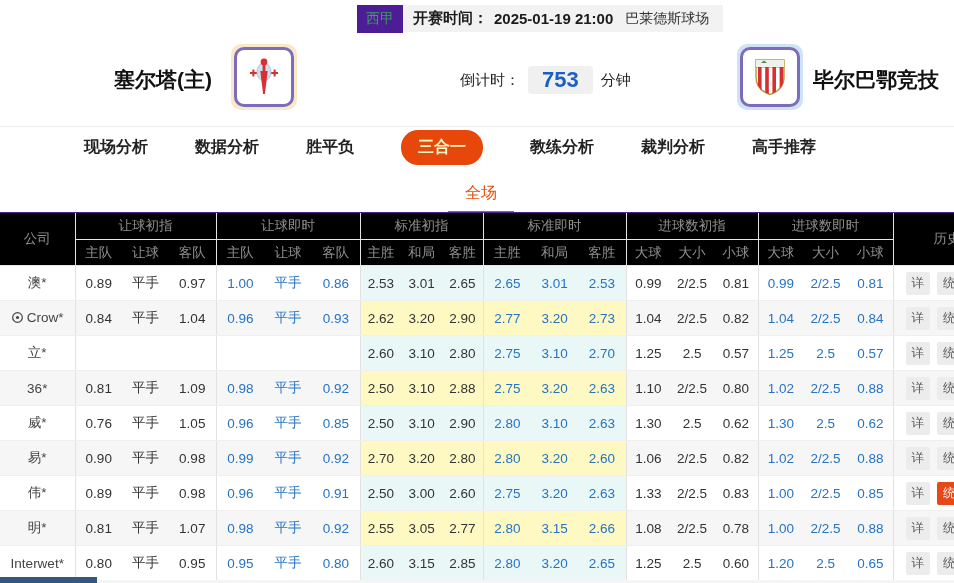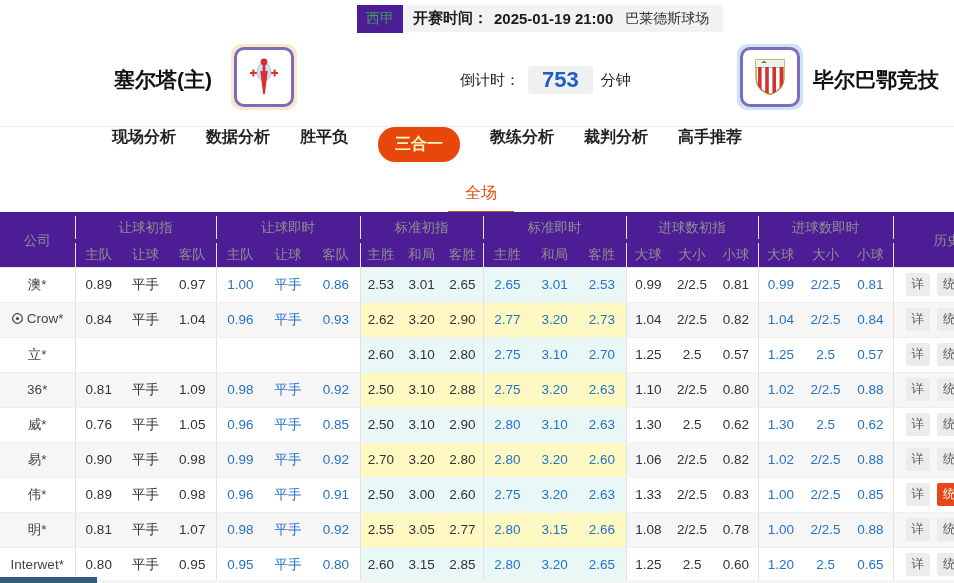--- a/index.html
+++ b/index.html
@@ -22,34 +22,34 @@
   .home-logo { left:231px; background:#fbe8c7; }
   .away-logo { left:737px; background:#cfe2f6; }
   .logo-inner { width:100%; height:100%; background:#fff; border:3px solid #7b6cbd; border-radius:10px;
                 display:flex; align-items:center; justify-content:center; }
   .countdown { position:absolute; left:460px; top:66px; display:flex; align-items:center; gap:8px;
                font-size:15px; color:#222; }
   .cd-num { background:#f0f0f0; color:#1b5fc4; font-weight:bold; font-size:22px; padding:1px 14px; border-radius:4px; }
 
   
   .nav { position:absolute; top:126px; left:0; right:0; height:42px; border-top:1px solid #ededed;
-         display:flex; align-items:flex-start; padding-left:112px; gap:30px; background:#fff; }
+         display:flex; align-items:center; padding-left:84px; gap:47px; background:#fff; }
   .nav-item { font-size:16px; font-weight:bold; color:#222; cursor:pointer; white-space:nowrap; }
   .nav-item.active { background:#e8470b; color:#fef9c3; border-radius:17px; padding:7px 17px; }
 
   
   .subtabs { position:absolute; top:183px; left:448px; display:flex; gap:7px;flex-direction:column; }
   .subtab { width:66px; text-align:center; font-size:16px; color:#333; padding-bottom:7px; cursor:pointer; }
   .subtab.active { color:#e2500f; border-bottom:2px solid #e2500f; }
 
   
   .table-wrap { position:absolute; top:212px; left:0; width:954px; height:371px; overflow:hidden; }
   table { border-collapse:collapse; table-layout:fixed; width:1033px; }
-  thead th { font-weight:normal; color:#8f8f8f; font-size:13.5px; background:#4c1d95;
-             border-top:4px solid #4c1d95; border-bottom:1px solid #e8e8e8; }
+  thead th { font-weight:normal; color:#8f8f8f; font-size:13.5px; background:#000000;
+             border-top:1px solid #4c1d95; border-bottom:1px solid #e8e8e8; }
   tr.h1 th { height:27px; }
   tr.h2 th { height:26px; }
   .gb { border-left:1px solid #e2e2e2; }
   th.history-h { text-align:left; padding-left:40px; white-space:nowrap; }
   tbody td { height:35px; text-align:center; font-size:13.5px; color:#333;
              border-bottom:1px solid #efefef; white-space:nowrap; }
   tbody tr.even td { background:#f6f6f6; }
   td.std { background:#e9f7f7; }
   tbody tr.even td.std { background:#fef9c3; }
   td.live { color:#2673c4; }

